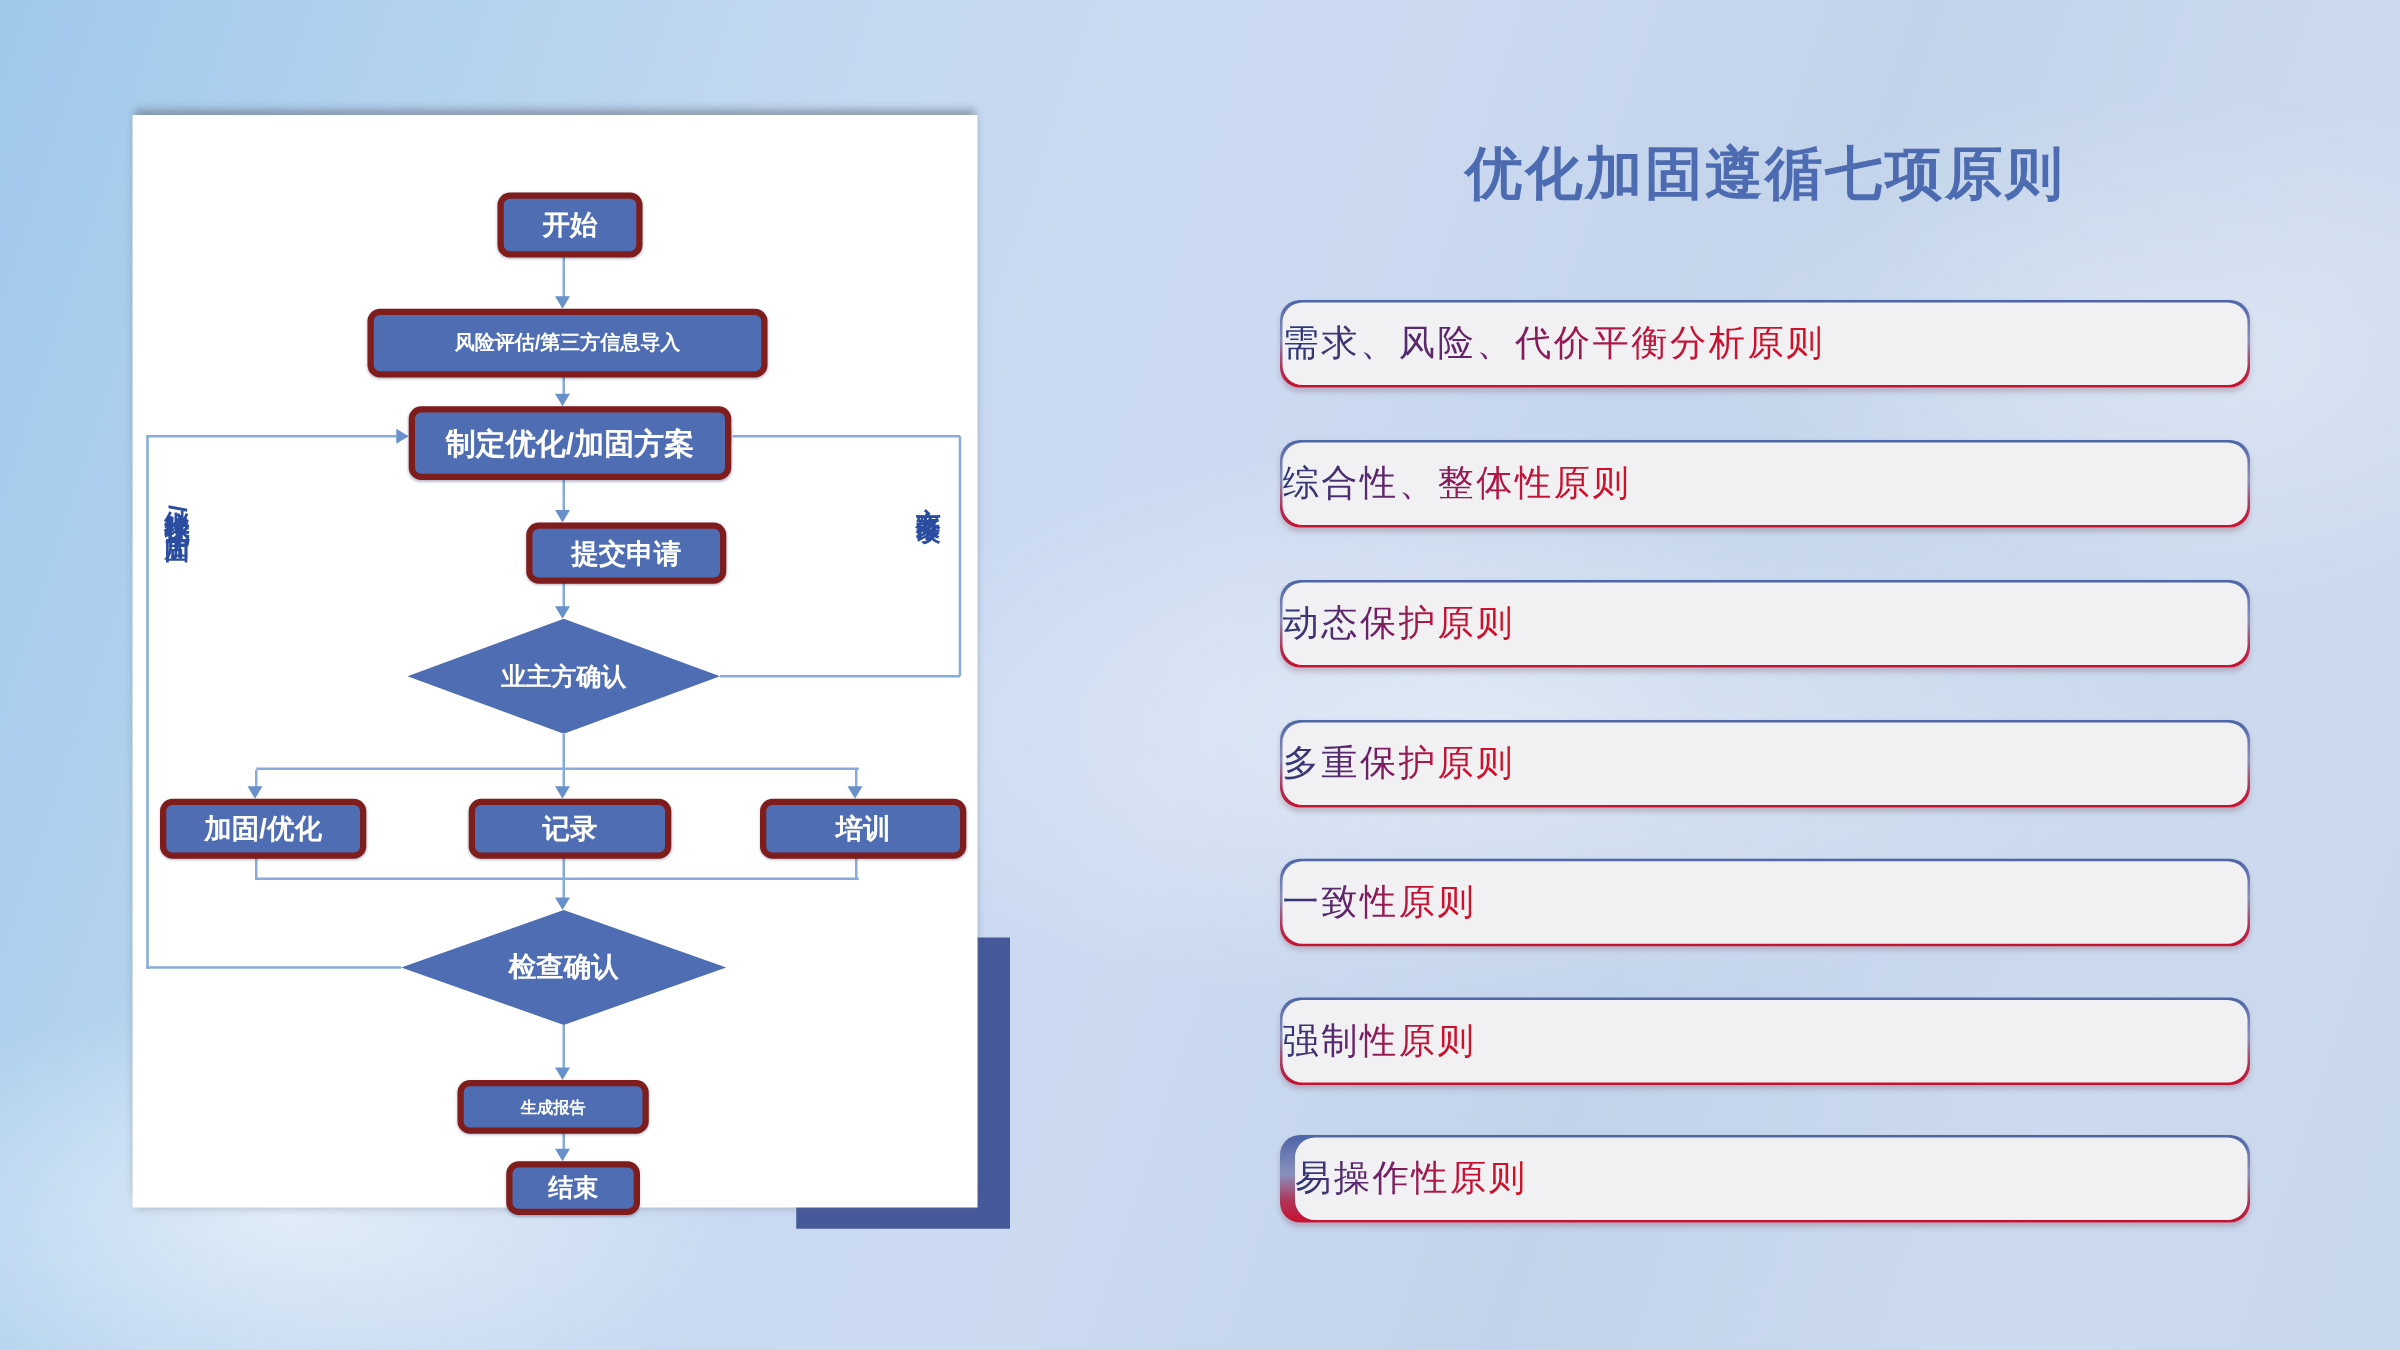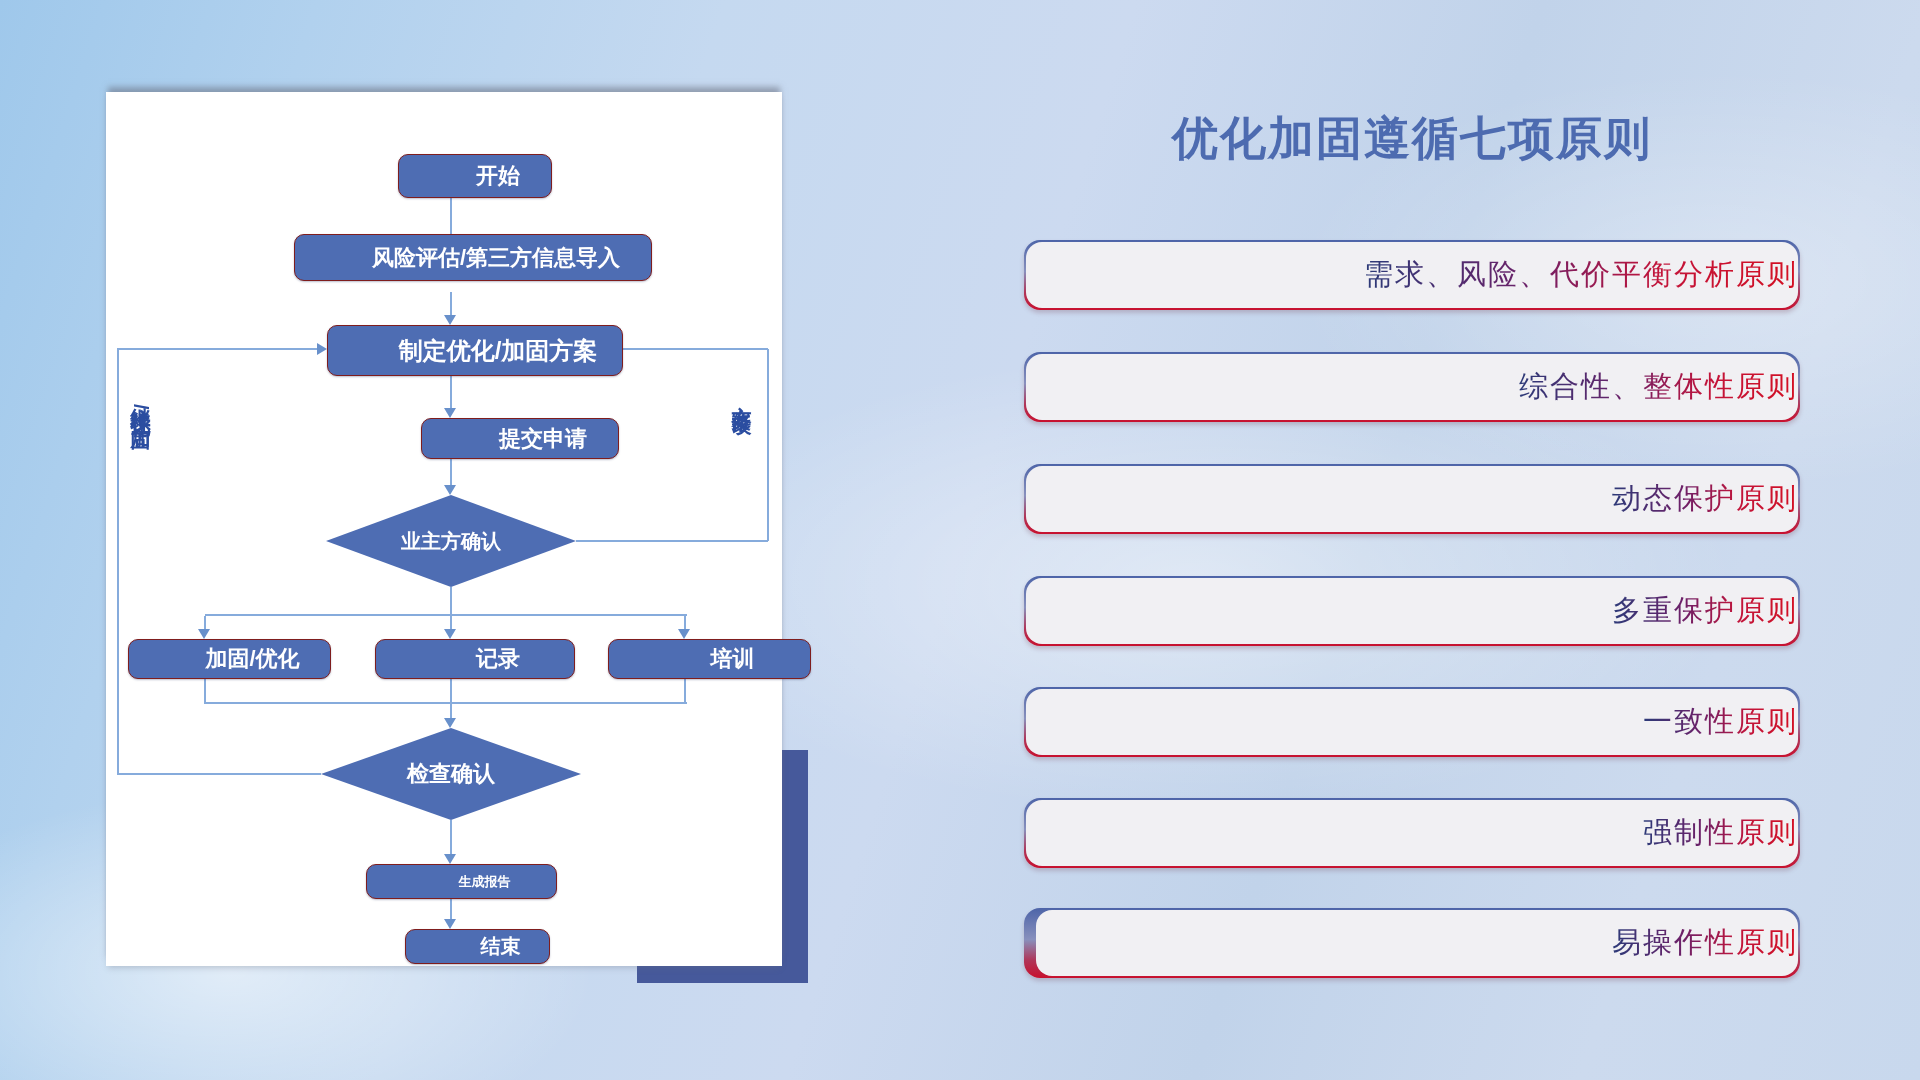--- a/index.html
+++ b/index.html
@@ -13,23 +13,23 @@
       linear-gradient(108deg, #9fc8eb 0%, #b1d1ee 14%, #c5d9f0 32%, #ccdaf0 50%, #c1d3ea 68%, #ccdaee 85%, #c8d8ed 100%);
   }
 
   
   .card-accent { position:absolute; left:637px; top:750px; width:171px; height:233px;
     background:#46599b; }
   .card { position:absolute; left:106px; top:92px; width:676px; height:874px; background:#ffffff;
     box-shadow: 0 -7px 6px -2px rgba(104,110,126,0.55), 0 4px 6px -2px rgba(104,110,126,0.30); }
 
   
-  .fnode { position:absolute; background:#4e6db3; border:1px solid #7f1d1d; border-radius:10px;
+  .fnode { position:absolute; background:#4e6db3; border:5px solid #7f1d1d; border-radius:10px;
     color:#ffffff; display:flex; align-items:center; justify-content:center; font-weight:bold;
-    box-shadow:0 1px 2px rgba(60,70,110,0.35); white-space:nowrap;padding-left:46px; }
+    box-shadow:0 1px 2px rgba(60,70,110,0.35); white-space:nowrap; }
   .fdiamond { position:absolute; background:#4e6db3; color:#ffffff; font-weight:bold;
     display:flex; align-items:center; justify-content:center;
     clip-path:polygon(50% 0,100% 50%,50% 100%,0 50%); white-space:nowrap; }
 
   
   .hl, .vl { position:absolute; background:#86abdc; }
   .hl { height:2px; } .vl { width:2px; }
   .ar { position:absolute; width:0; height:0; }
   .ar-d { border-left:6px solid transparent; border-right:6px solid transparent; border-top:10px solid #6890cb; }
   .ar-r { border-top:6px solid transparent; border-bottom:6px solid transparent; border-left:10px solid #6890cb; }
@@ -39,21 +39,21 @@
     font-weight:bold; font-size:20px; line-height:1.1; }
 
   
   .slide-title { position:absolute; left:1024px; top:108px; width:776px; text-align:center;
     font-size:46px; font-weight:800; color:#4d6bb0; letter-spacing:2px; }
   .p-box { position:absolute; left:1024px; width:776px; height:70px; border-radius:16px; padding:2px;
     box-sizing:border-box;
     background:linear-gradient(180deg, #4d64a8 0%, #8890bd 45%, #b03558 75%, #c8102e 100%);
     box-shadow:0 3px 4px rgba(110,60,80,0.25); }
   .p-inner { width:100%; height:100%; border-radius:16px; background:#f1f0f3;
-    display:flex; align-items:center; justify-content:flex-end; }
+    display:flex; align-items:center; justify-content:flex-start; }
   .p-text { font-size:29px; font-weight:500; letter-spacing:2px;
     background:linear-gradient(90deg, #2c3a78 0%, #6d2068 38%, #c2143a 68%, #d40f22 100%);
     -webkit-background-clip:text; background-clip:text; color:transparent;
     -webkit-text-fill-color:transparent; white-space:nowrap; }
 </style>
 </head>
 <body>
 
 <div class="stage">
 
@@ -102,21 +102,21 @@
 
     <div class="hl" style="left:470px;top:448px;width:192px;"></div>
     <div class="vl" style="left:661px;top:257px;height:192px;"></div>
     <div class="hl" style="left:480px;top:256px;width:182px;"></div>
     <div class="ar ar-l" style="left:469px;top:251px;"></div>
 
     <div class="vlabel" style="left:24px;top:300px;">继续优化/加固</div>
     <div class="vlabel" style="left:625px;top:298px;">方案修改</div>
 
     <div class="fnode" style="left:292px;top:62px;width:106px;height:42px;font-size:22px;">开始</div>
-    <div class="fnode" style="left:188px;top:142px;width:310px;height:45px;font-size:22px;">风险评估/第三方信息导入</div>
+    <div class="fnode" style="left:188px;top:155px;width:310px;height:45px;font-size:16px;">风险评估/第三方信息导入</div>
     <div class="fnode" style="left:221px;top:233px;width:248px;height:49px;font-size:24px;">制定优化/加固方案</div>
     <div class="fnode" style="left:270px;top:326px;width:150px;height:39px;font-size:22px;margin-left:45px;">提交申请</div>
     <div class="fdiamond" style="left:220px;top:403px;width:250px;height:92px;font-size:20px;">业主方确认</div>
     <div class="fnode" style="left:22px;top:547px;width:155px;height:38px;font-size:22px;">加固/优化</div>
     <div class="fnode" style="left:269px;top:547px;width:152px;height:38px;font-size:22px;">记录</div>
     <div class="fnode" style="left:502px;top:547px;width:155px;height:38px;font-size:22px;">培训</div>
     <div class="fdiamond" style="left:215px;top:636px;width:260px;height:92px;font-size:22px;">检查确认</div>
     <div class="fnode" style="left:260px;top:772px;width:143px;height:33px;font-size:13px;">生成报告</div>
     <div class="fnode" style="left:299px;top:837px;width:97px;height:33px;font-size:20px;">结束</div>
   </div>

